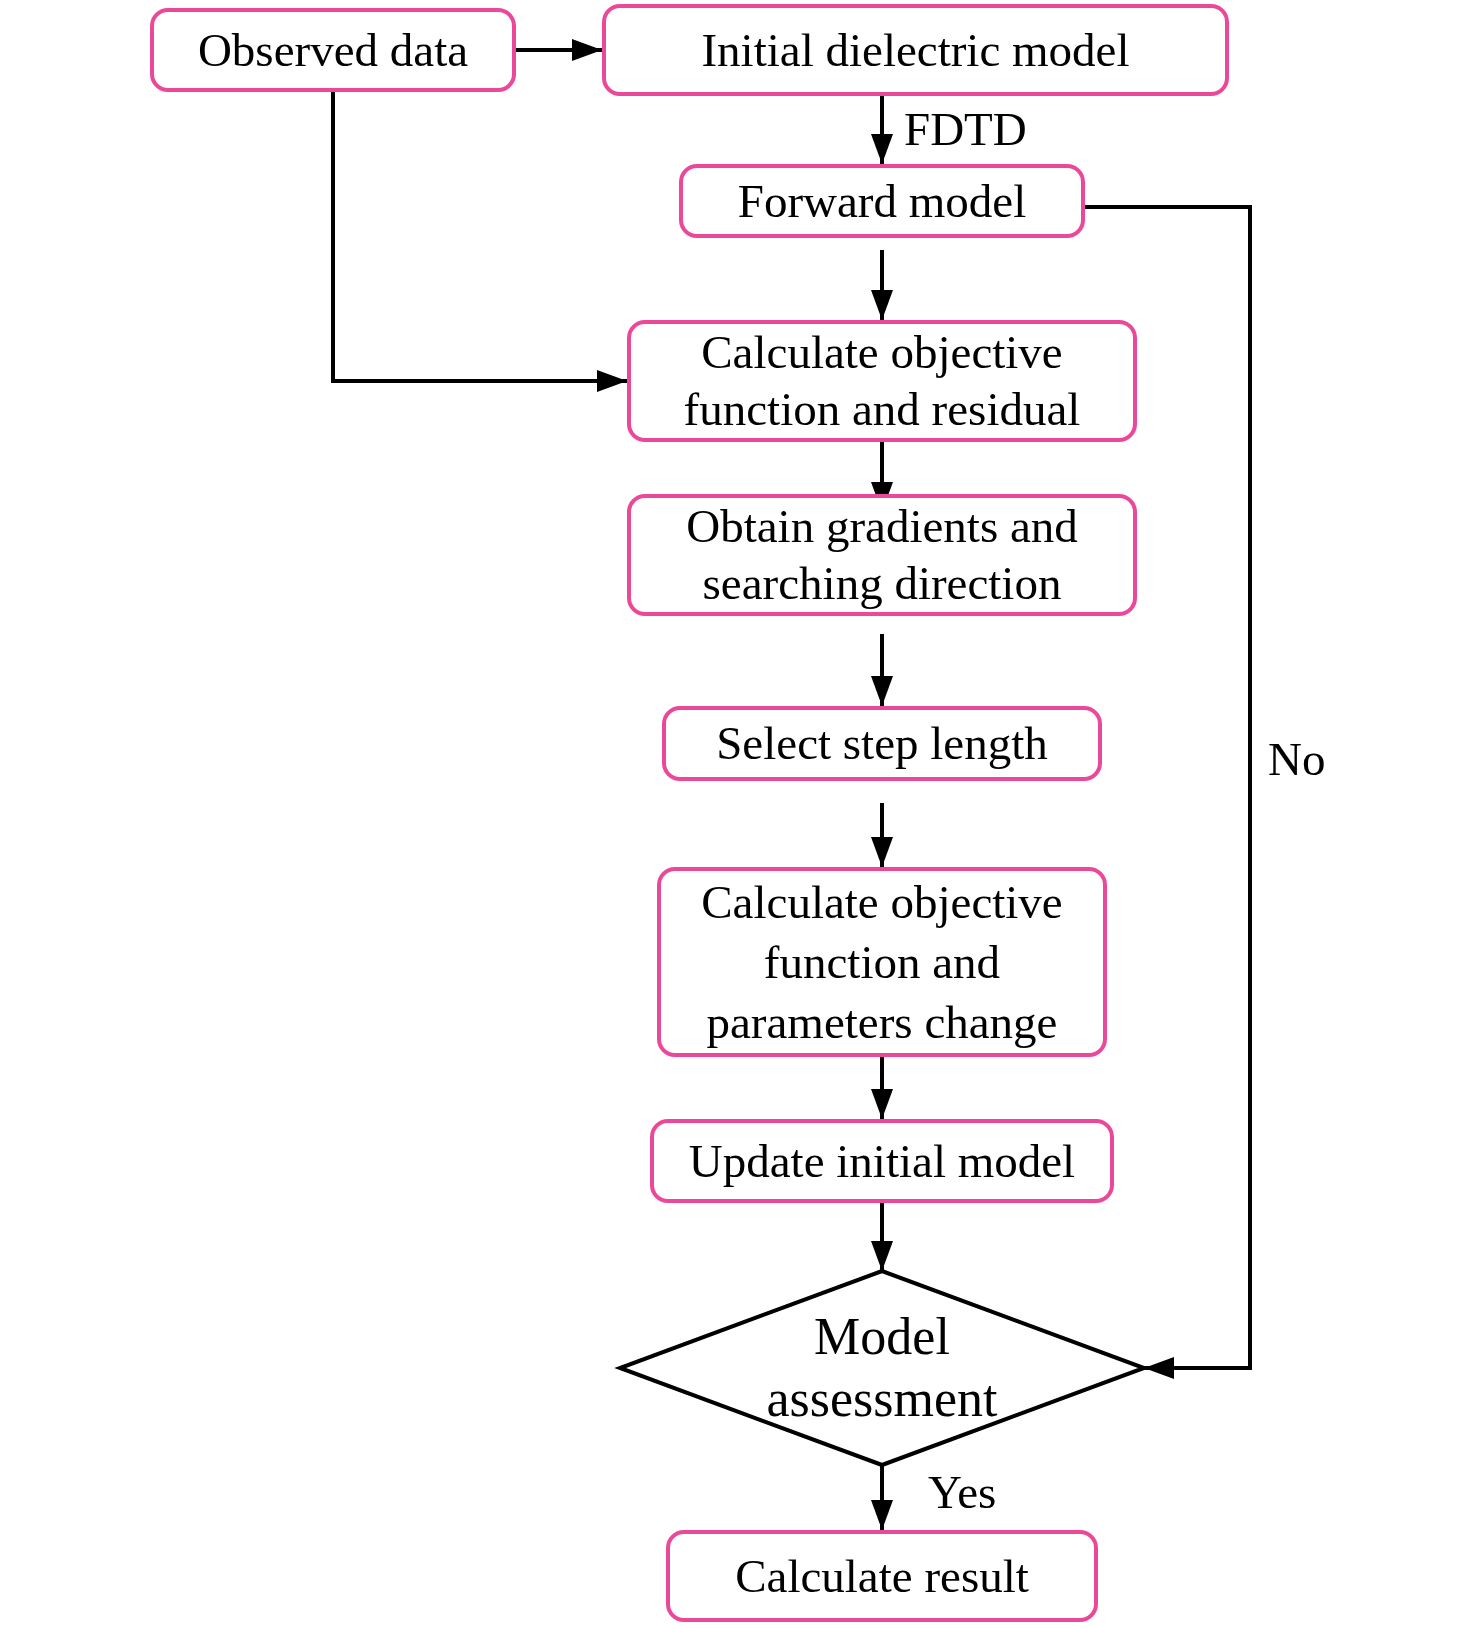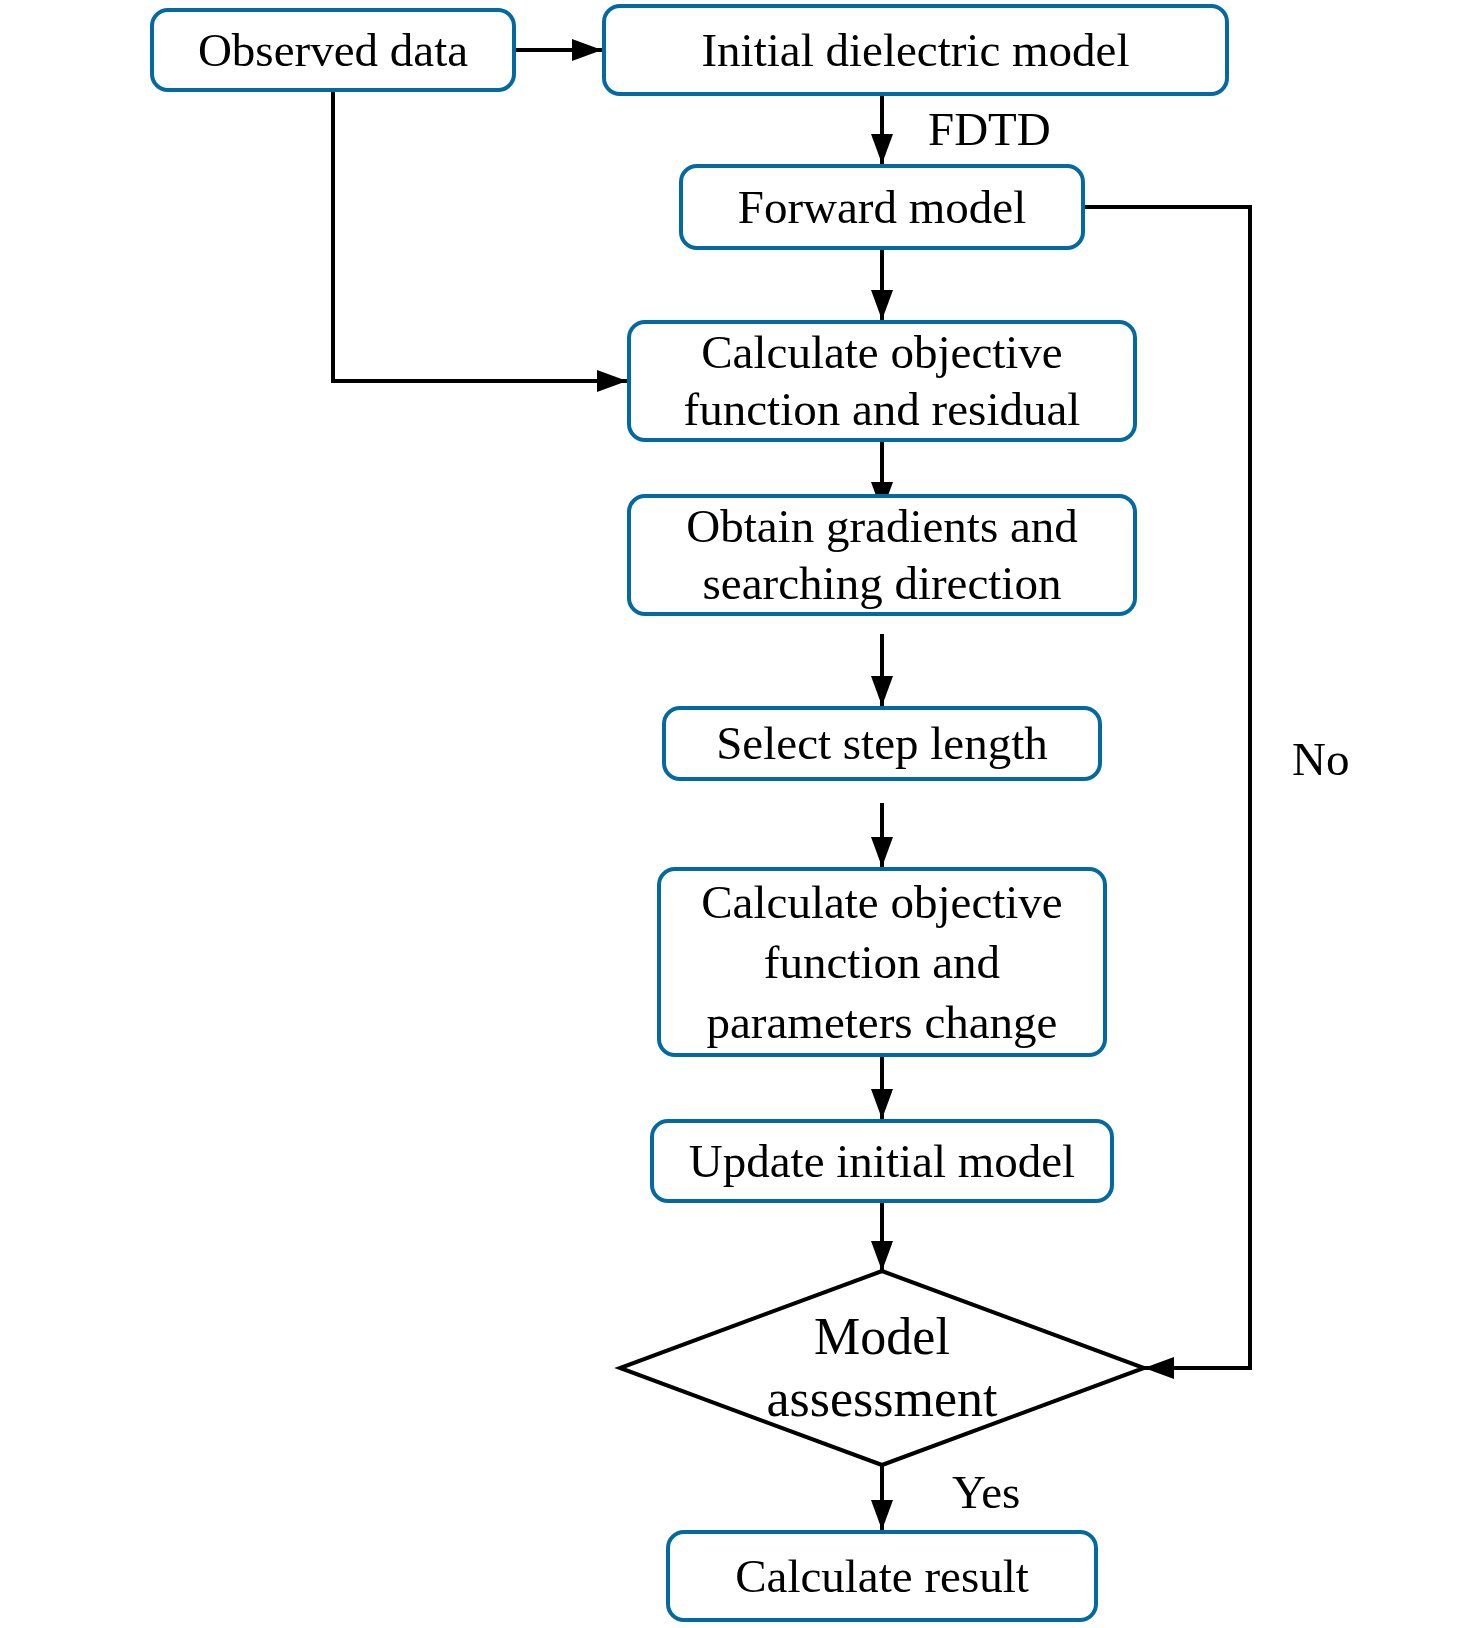--- a/index.html
+++ b/index.html
@@ -7,25 +7,25 @@
     position:relative;width:1476px;height:1628px;background:#ffffff;
     font-family:"Liberation Serif","DejaVu Serif",serif;color:#000;
     overflow:hidden;
   }
   .wires{position:absolute;left:0;top:0;}
   .wire{fill:none;stroke:#000;stroke-width:4;}
   .diamond{fill:#ffffff;stroke:#000;stroke-width:4;}
   .node{
     position:absolute;box-sizing:border-box;
     display:flex;align-items:center;justify-content:center;
-    border:4px solid #0369a1;border-radius:18px;background:#ffffff;
+    border:4px solid #ec4899;border-radius:18px;background:#ffffff;
     text-align:center;font-size:47px;line-height:57px;white-space:pre-line;
   }
   .node.three-line{line-height:60px;}
-  .edge-label{position:absolute;font-size:47px;line-height:52px;white-space:nowrap;margin-left:24px;}
+  .edge-label{position:absolute;font-size:47px;line-height:52px;white-space:nowrap;}
   .diamond-label{
     position:absolute;display:flex;align-items:center;justify-content:center;
     text-align:center;font-size:52px;line-height:62px;white-space:pre-line;
   }
 </style>
 </head>
 <body>
 
 <div class="stage">
 
@@ -46,21 +46,21 @@
     <path class="wire" d="M882 1203 V1271" marker-end="url(#arr)"></path>
     <path class="wire" d="M1085 207 H1250 V1368 H1144" marker-end="url(#arr)"></path>
     <path class="wire" d="M882 1465 V1530" marker-end="url(#arr)"></path>
     <polygon class="diamond" points="882,1271 620,1368 882,1465 1144,1368"></polygon>
   </svg>
 
   <div class="node" style="left:150px;top:8px;width:366px;height:84px">Observed data</div>
 
   <div class="node" style="left:602px;top:4px;width:627px;height:92px">Initial dielectric model</div>
 
-  <div class="node" style="left:679px;top:164px;width:406px;height:86px">Forward model</div>
+  <div class="node" style="left:679px;top:164px;width:406px;height:74px">Forward model</div>
 
   <div class="node" style="left:627px;top:320px;width:510px;height:122px">Calculate objective
 function and residual</div>
 
   <div class="node" style="left:627px;top:494px;width:510px;height:122px">Obtain gradients and
 searching direction</div>
 
   <div class="node" style="left:662px;top:706px;width:440px;height:75px">Select step length</div>
 
   <div class="node three-line" style="left:657px;top:867px;width:450px;height:190px">Calculate objective

